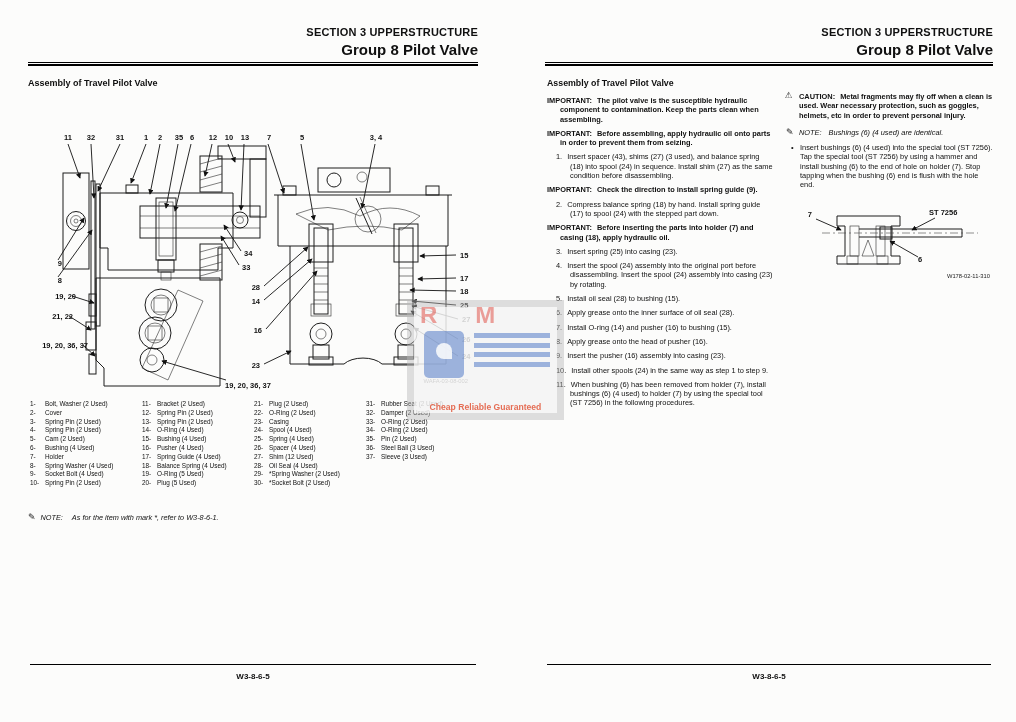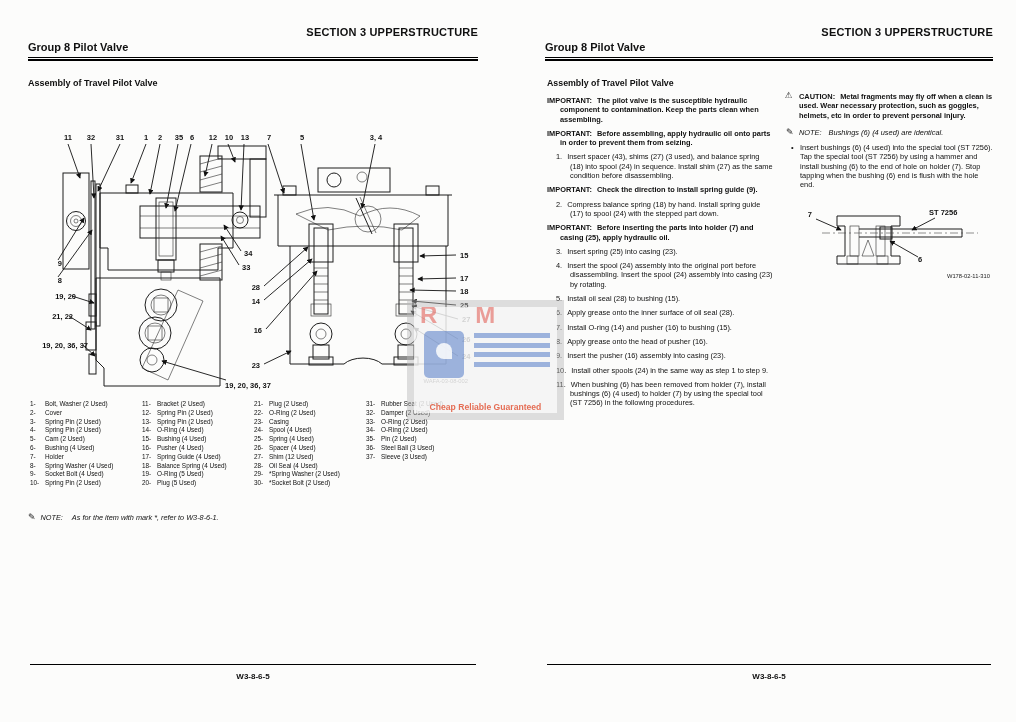--- a/index.html
+++ b/index.html
@@ -4,21 +4,21 @@
 <style>
   * { margin:0; padding:0; box-sizing:border-box; }
   html,body { width:1016px; height:722px; }
   body { background:#fcfcfb; font-family:"Liberation Sans", sans-serif; color:#101010; position:relative; overflow:hidden; }
 
   .page { position:absolute; top:26px; height:672px; }
   #pageL { left:28px; width:450px; }
   #pageR { left:545px; width:448px; }
 
   .hdr1 { text-align:right; font-weight:bold; font-size:11px; letter-spacing:.2px; }
-  .hdr2 { text-align:left; font-weight:bold; font-size:11px; margin-top:3px; }
+  .hdr2 { text-align:right; font-weight:bold; font-size:15px; margin-top:3px; }
   .hrule { margin-top:4px; border-top:1px solid #000; border-bottom:2px solid #000; height:4px; }
 
   .pgtitle { position:absolute; top:52px; left:0; font-size:9px; font-weight:bold; }
 
   #figL { position:absolute; top:72px; left:0; }
   #figR { display:block; margin:14px 0 0 6px; }
 
   svg .ln   { stroke:#1d1d1d; stroke-width:1; fill:none; }
   svg .thin { stroke:#2a2a2a; stroke-width:.6; fill:none; }
   svg .ar   { stroke:#111; stroke-width:.9; fill:none; }
@@ -422,21 +422,21 @@
   <div class="cols">
     <div class="colA">
       <div class="rtitle">Assembly of Travel Pilot Valve</div>
       <div>
 
       <div class="blk important"><span class="lead">IMPORTANT:</span><span>The pilot valve is the susceptible hydraulic component to contamination. Keep the parts clean when assembling.</span></div>
           <div class="blk important"><span class="lead">IMPORTANT:</span><span>Before assembling, apply hydraulic oil onto parts in order to prevent them from seizing.</span></div>
           <div class="blk step"><span class="lead">1.</span><span>Insert spacer (43), shims (27) (3 used), and balance spring (18) into spool (24) in sequence. Install shim (27) as the same condition before disassembling.</span></div>
           <div class="blk important"><span class="lead">IMPORTANT:</span><span>Check the direction to install spring guide (9).</span></div>
           <div class="blk step"><span class="lead">2.</span><span>Compress balance spring (18) by hand. Install spring guide (17) to spool (24) with the stepped part down.</span></div>
-          <div class="blk important"><span class="lead">IMPORTANT:</span><span>Before inserting the parts into holder (7) and casing (25), apply hydraulic oil.</span></div>
+          <div class="blk important"><span class="lead">IMPORTANT:</span><span>Before inserting the parts into holder (7) and casing (18), apply hydraulic oil.</span></div>
           <div class="blk step"><span class="lead">3.</span><span>Insert spring (25) into casing (23).</span></div>
           <div class="blk step"><span class="lead">4.</span><span>Insert the spool (24) assembly into the original port before disassembling. Insert the spool (24) assembly into casing (23) by rotating.</span></div>
           <div class="blk step"><span class="lead">5.</span><span>Install oil seal (28) to bushing (15).</span></div>
           <div class="blk step"><span class="lead">6.</span><span>Apply grease onto the inner surface of oil seal (28).</span></div>
           <div class="blk step"><span class="lead">7.</span><span>Install O-ring (14) and pusher (16) to bushing (15).</span></div>
           <div class="blk step"><span class="lead">8.</span><span>Apply grease onto the head of pusher (16).</span></div>
           <div class="blk step"><span class="lead">9.</span><span>Insert the pusher (16) assembly into casing (23).</span></div>
           <div class="blk step"><span class="lead">10.</span><span>Install other spools (24) in the same way as step 1 to step 9.</span></div>
           <div class="blk step"><span class="lead">11.</span><span>When bushing (6) has been removed from holder (7), install bushings (6) (4 used) to holder (7) by using the special tool (ST 7256) in the following procedures.</span></div>
         </div>

